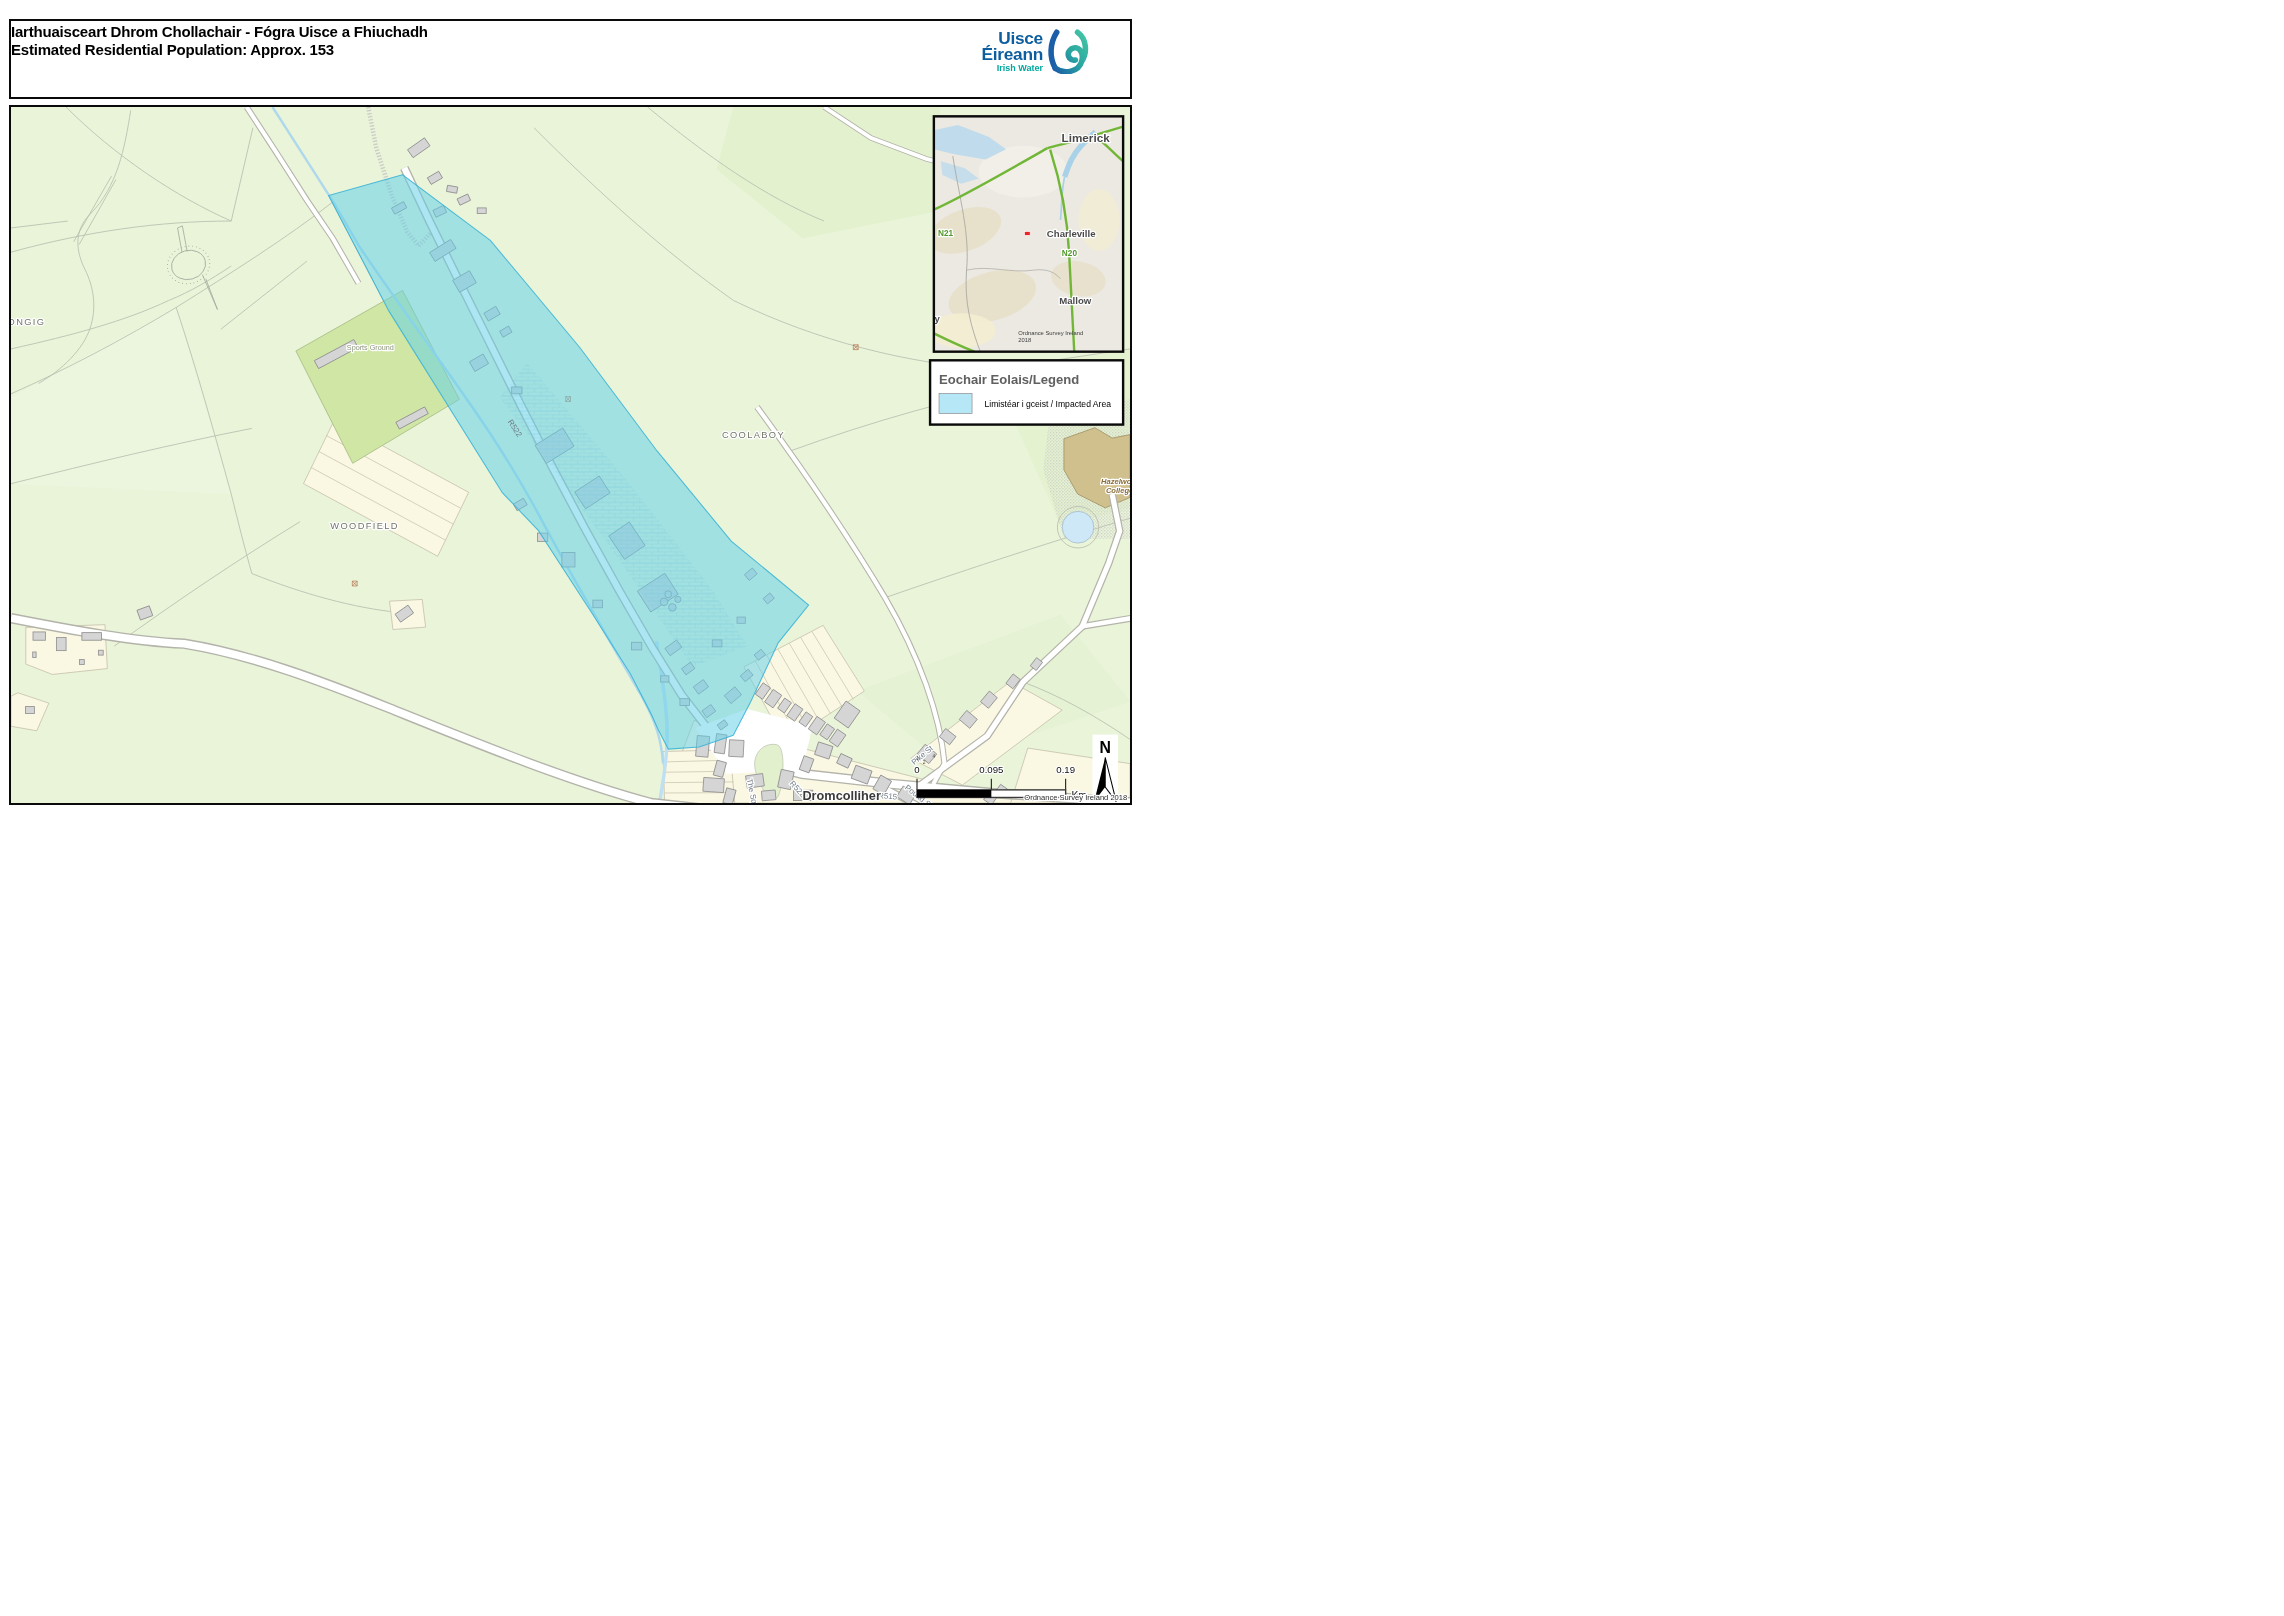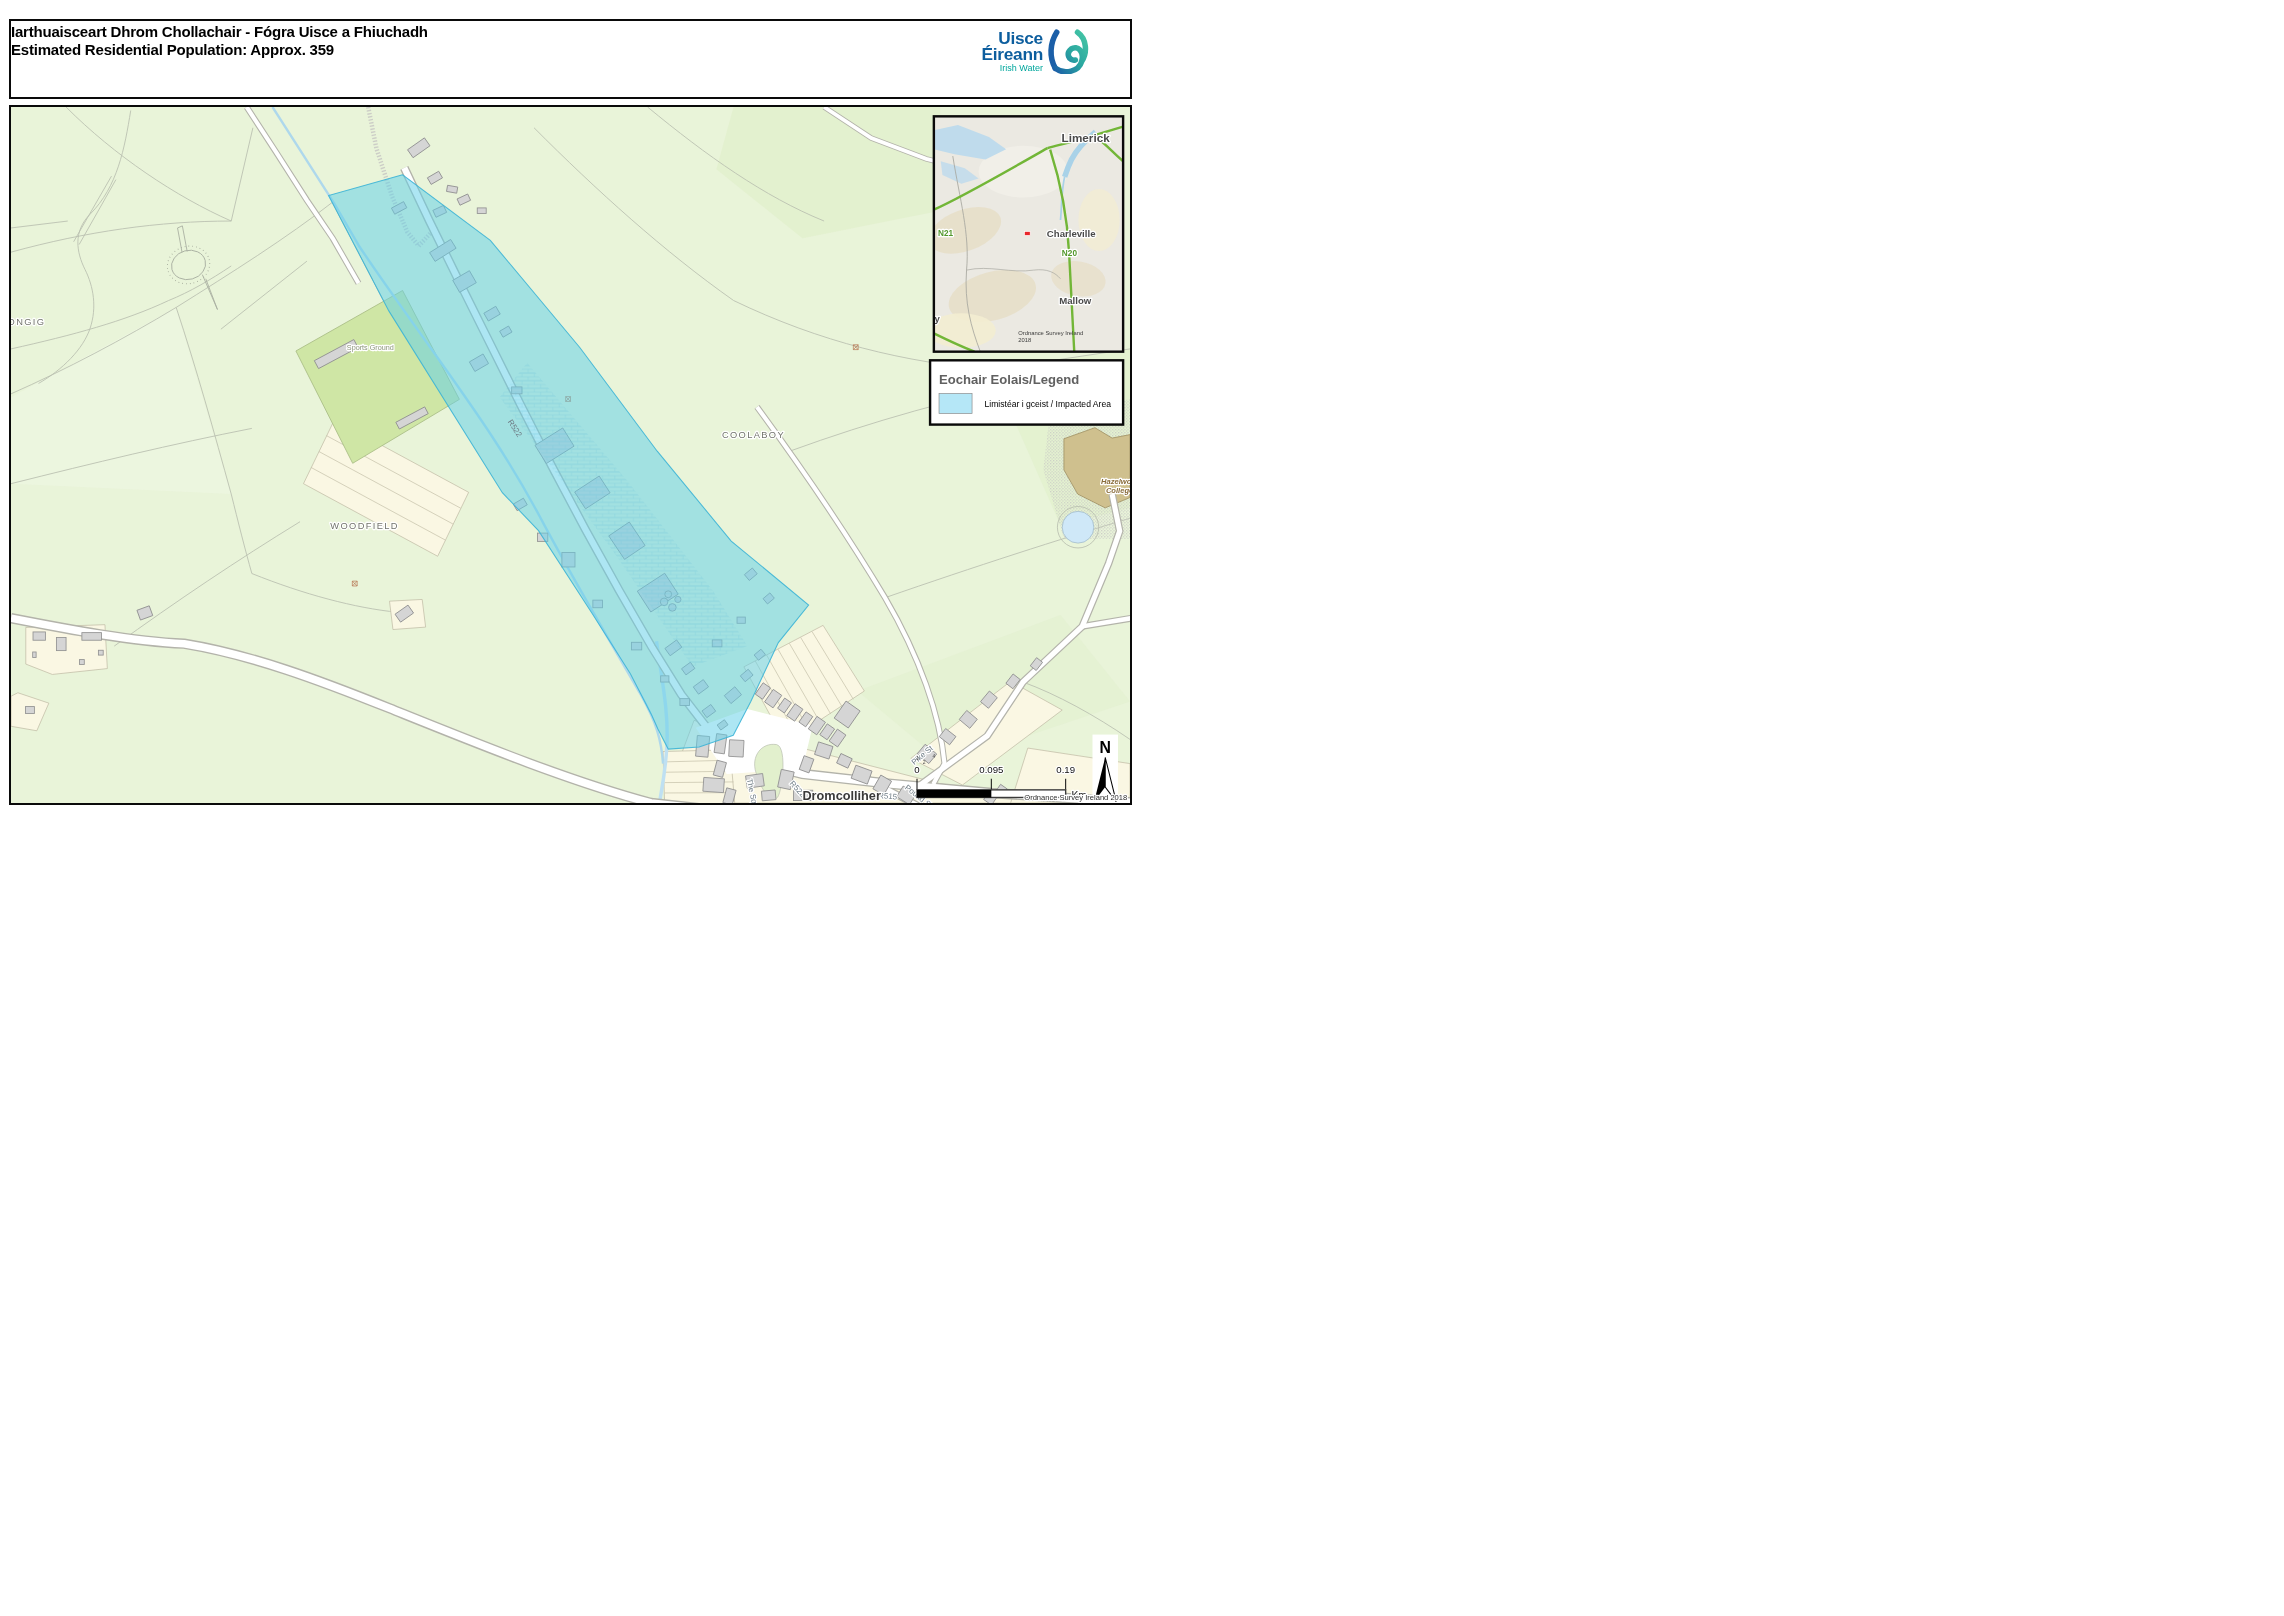--- a/index.html
+++ b/index.html
@@ -4,42 +4,42 @@
 <style>
   html,body{margin:0;padding:0;background:#fff;}
   body{font-family:"Liberation Sans",sans-serif;}
   .page{position:relative;width:1142px;height:808px;background:#fff;overflow:hidden;}
   .header{position:absolute;left:9px;top:19.3px;width:1119px;height:76px;border:2.1px solid #0a0a0a;background:#fff;}
   .titles{position:absolute;left:0;right:0;top:2.1px;text-align:left;}
   .titles div{font-size:15px;font-weight:bold;color:#000;line-height:18px;letter-spacing:-0.2px;}
   .logo{position:absolute;right:40px;top:7px;display:flex;align-items:center;gap:4.1px;}
   .logo-text{text-align:right;line-height:1;}
   .logo-name{font-size:17.3px;font-weight:bold;color:#0d5e9e;letter-spacing:-0.3px;line-height:16.6px;}
-  .logo-sub{font-size:9px;font-weight:normal;color:#00a79d;margin-top:1.4px;}
+  .logo-sub{font-size:9px;font-weight:bold;color:#00a79d;margin-top:1.4px;}
   .mapbox{position:absolute;left:9px;top:105px;width:1119px;height:696px;border:2.1px solid #0a0a0a;background:#e9f4d9;overflow:hidden;}
   .mapbox svg{display:block;width:100%;height:100%;}
   text{font-family:"Liberation Sans",sans-serif;}
   .halo{paint-order:stroke;stroke:#ffffff;stroke-width:7px;stroke-linejoin:round;}
   .town{fill:#72746c;font-size:27px;letter-spacing:4px;}
   .small-label{fill:#8a9478;font-size:21px;}
   .street{fill:#6f7d86;font-size:23px;}
   .bold-place{fill:#3a3a3a;font-size:37px;font-weight:bold;}
   .inset-place{fill:#4a4a4a;font-weight:bold;}
   .inset-road{fill:#53982c;font-weight:bold;}
   .attr{fill:#2c2c2c;font-size:22px;}
 </style>
 </head>
 <body>
 
 <div class="page">
 
   <div class="header">
     <div class="titles">
       <div>Iarthuaisceart Dhrom Chollachair  - Fógra Uisce a Fhiuchadh</div>
-      <div>Estimated Residential Population: Approx. 359</div>
+      <div>Estimated Residential Population: Approx. 153</div>
     </div>
     <div class="logo">
       <div class="logo-text">
         <div class="logo-name">Uisce</div>
         <div class="logo-name">Éireann</div>
         <div class="logo-sub">Irish Water</div>
       </div>
       <svg width="43" height="46" viewBox="0 0 62 66">
         <defs>
           <linearGradient id="lg" x1="0" y1="1" x2="1" y2="0">

